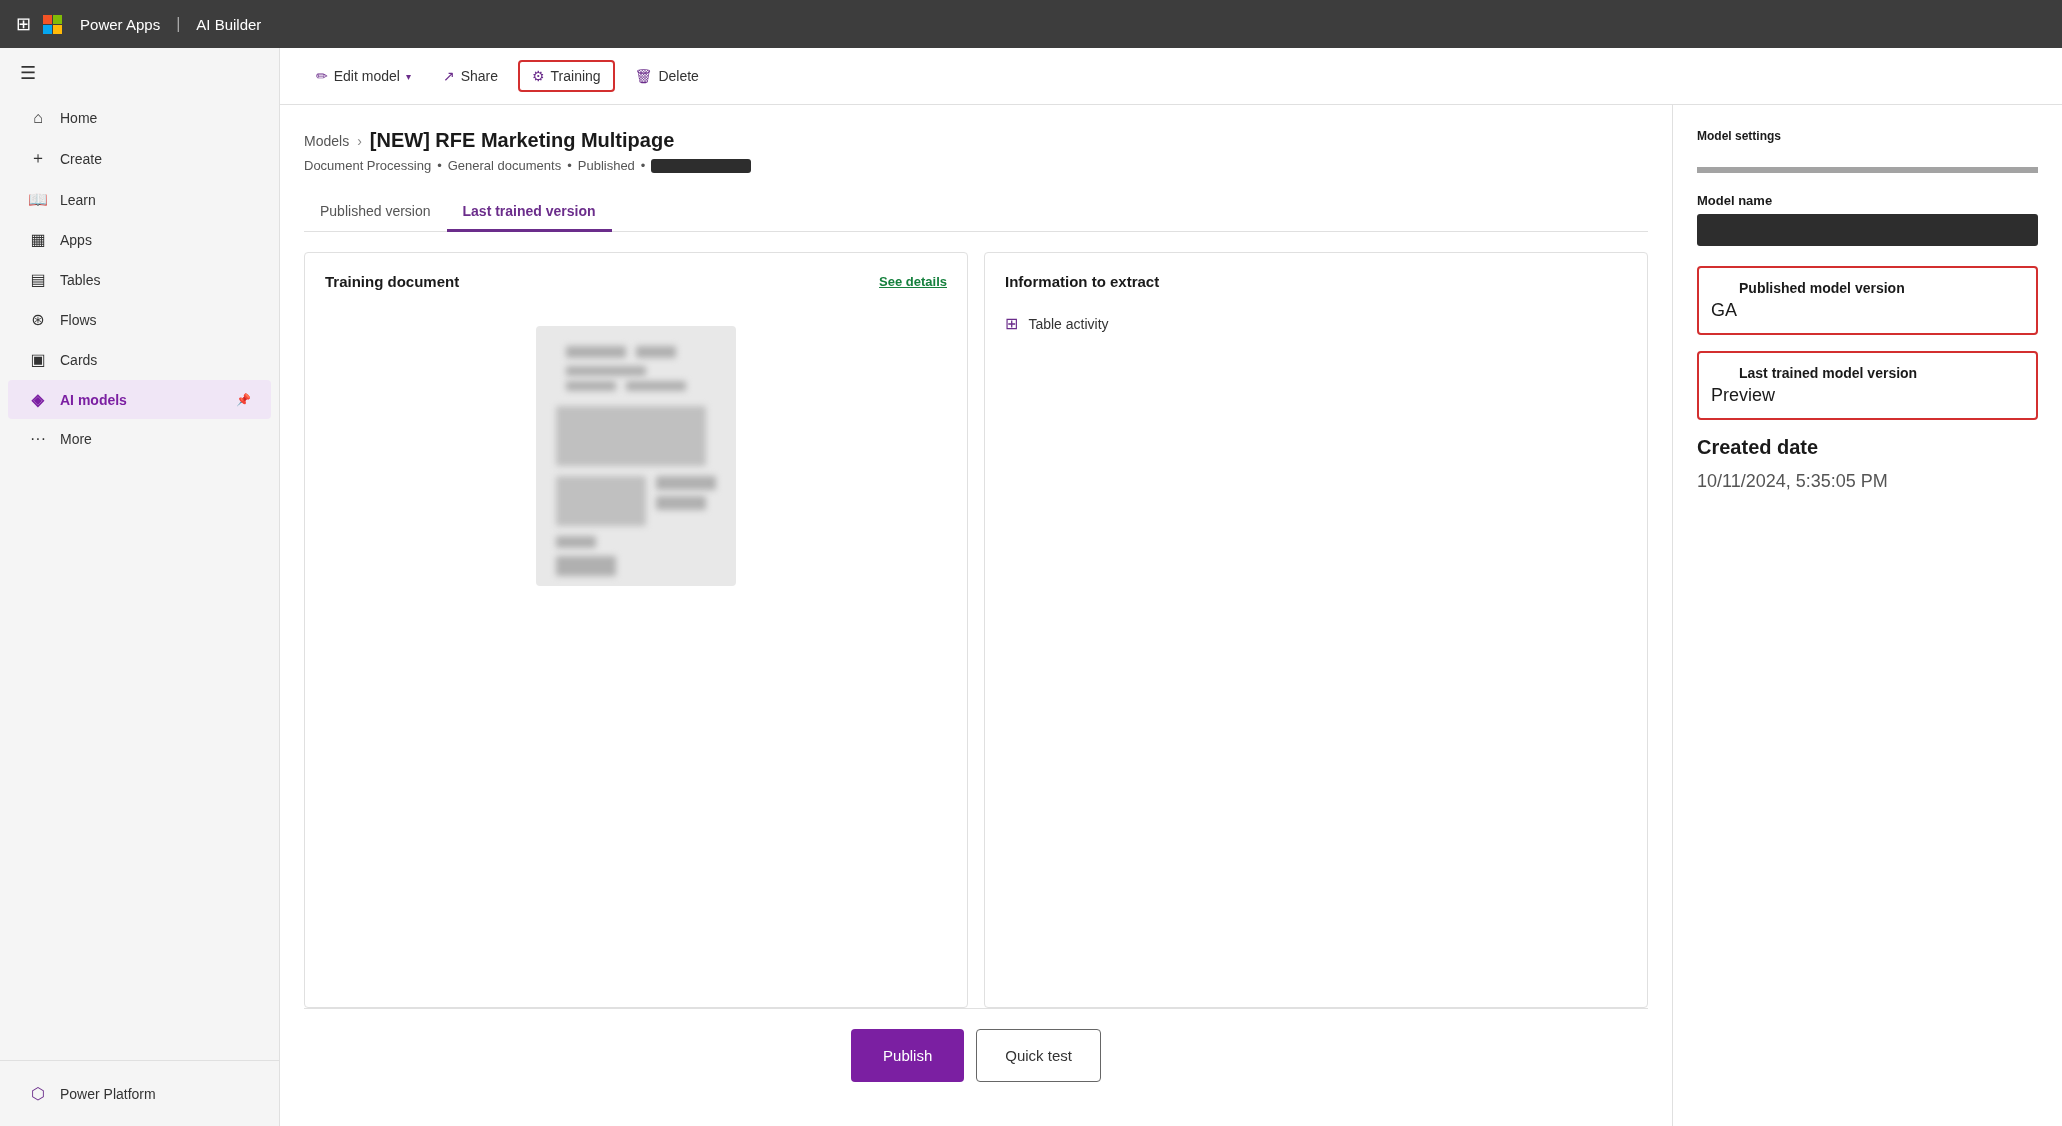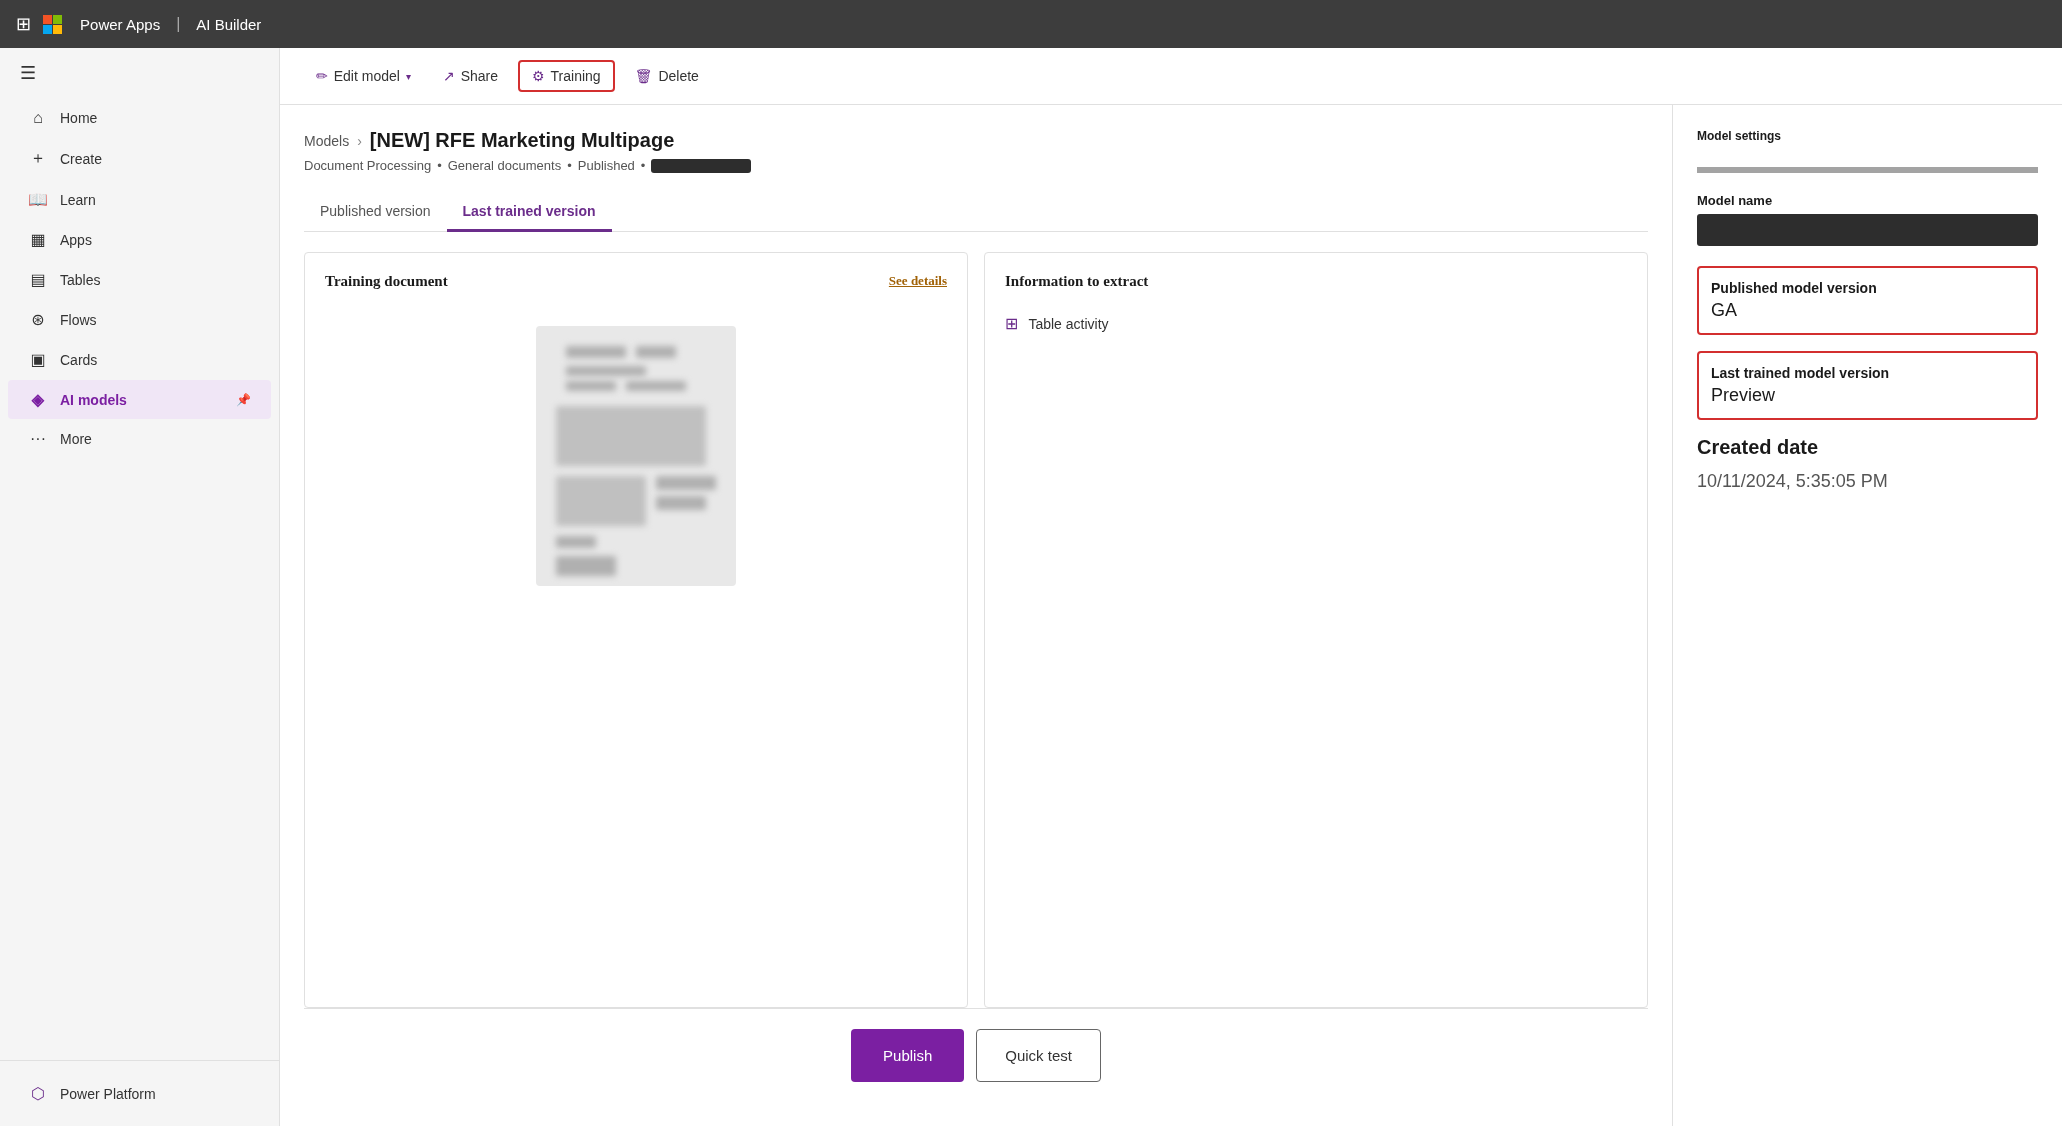--- a/index.html
+++ b/index.html
@@ -167,26 +167,25 @@
       padding: 20px;
       flex: 1;
     }
     .card-title {
       font-size: 15px;
       font-weight: 600;
       color: #1a1a1a;
       margin-bottom: 16px;
       display: flex;
       justify-content: space-between;
-      align-items: flex-start;
-      font-family: Liberation Serif, serif;
+      align-items: center;
     }
     .card-link {
       font-size: 13px;
-      color: #a16207;
+      color: #15803d;
       cursor: pointer;
       text-decoration: underline;
     }
     .card-content {
       min-height: 300px;
       display: flex;
       align-items: center;
       justify-content: center;
       position: relative;
     }
@@ -281,20 +280,21 @@
       border: 2px solid #d32f2f;
       border-radius: 4px;
       padding: 12px;
       margin-bottom: 16px;
     }
     .settings-section-label {
       font-size: 14px;
       font-weight: 600;
       color: #1a1a1a;
       margin-bottom: 4px;
+      margin-left: 28px;
     }
     .settings-section-value {
       font-size: 18px;
       color: #1a1a1a;
     }
     .settings-date-label {
       font-size: 20px;
       font-weight: 600;
       color: #1a1a1a;
       margin-bottom: 12px;

